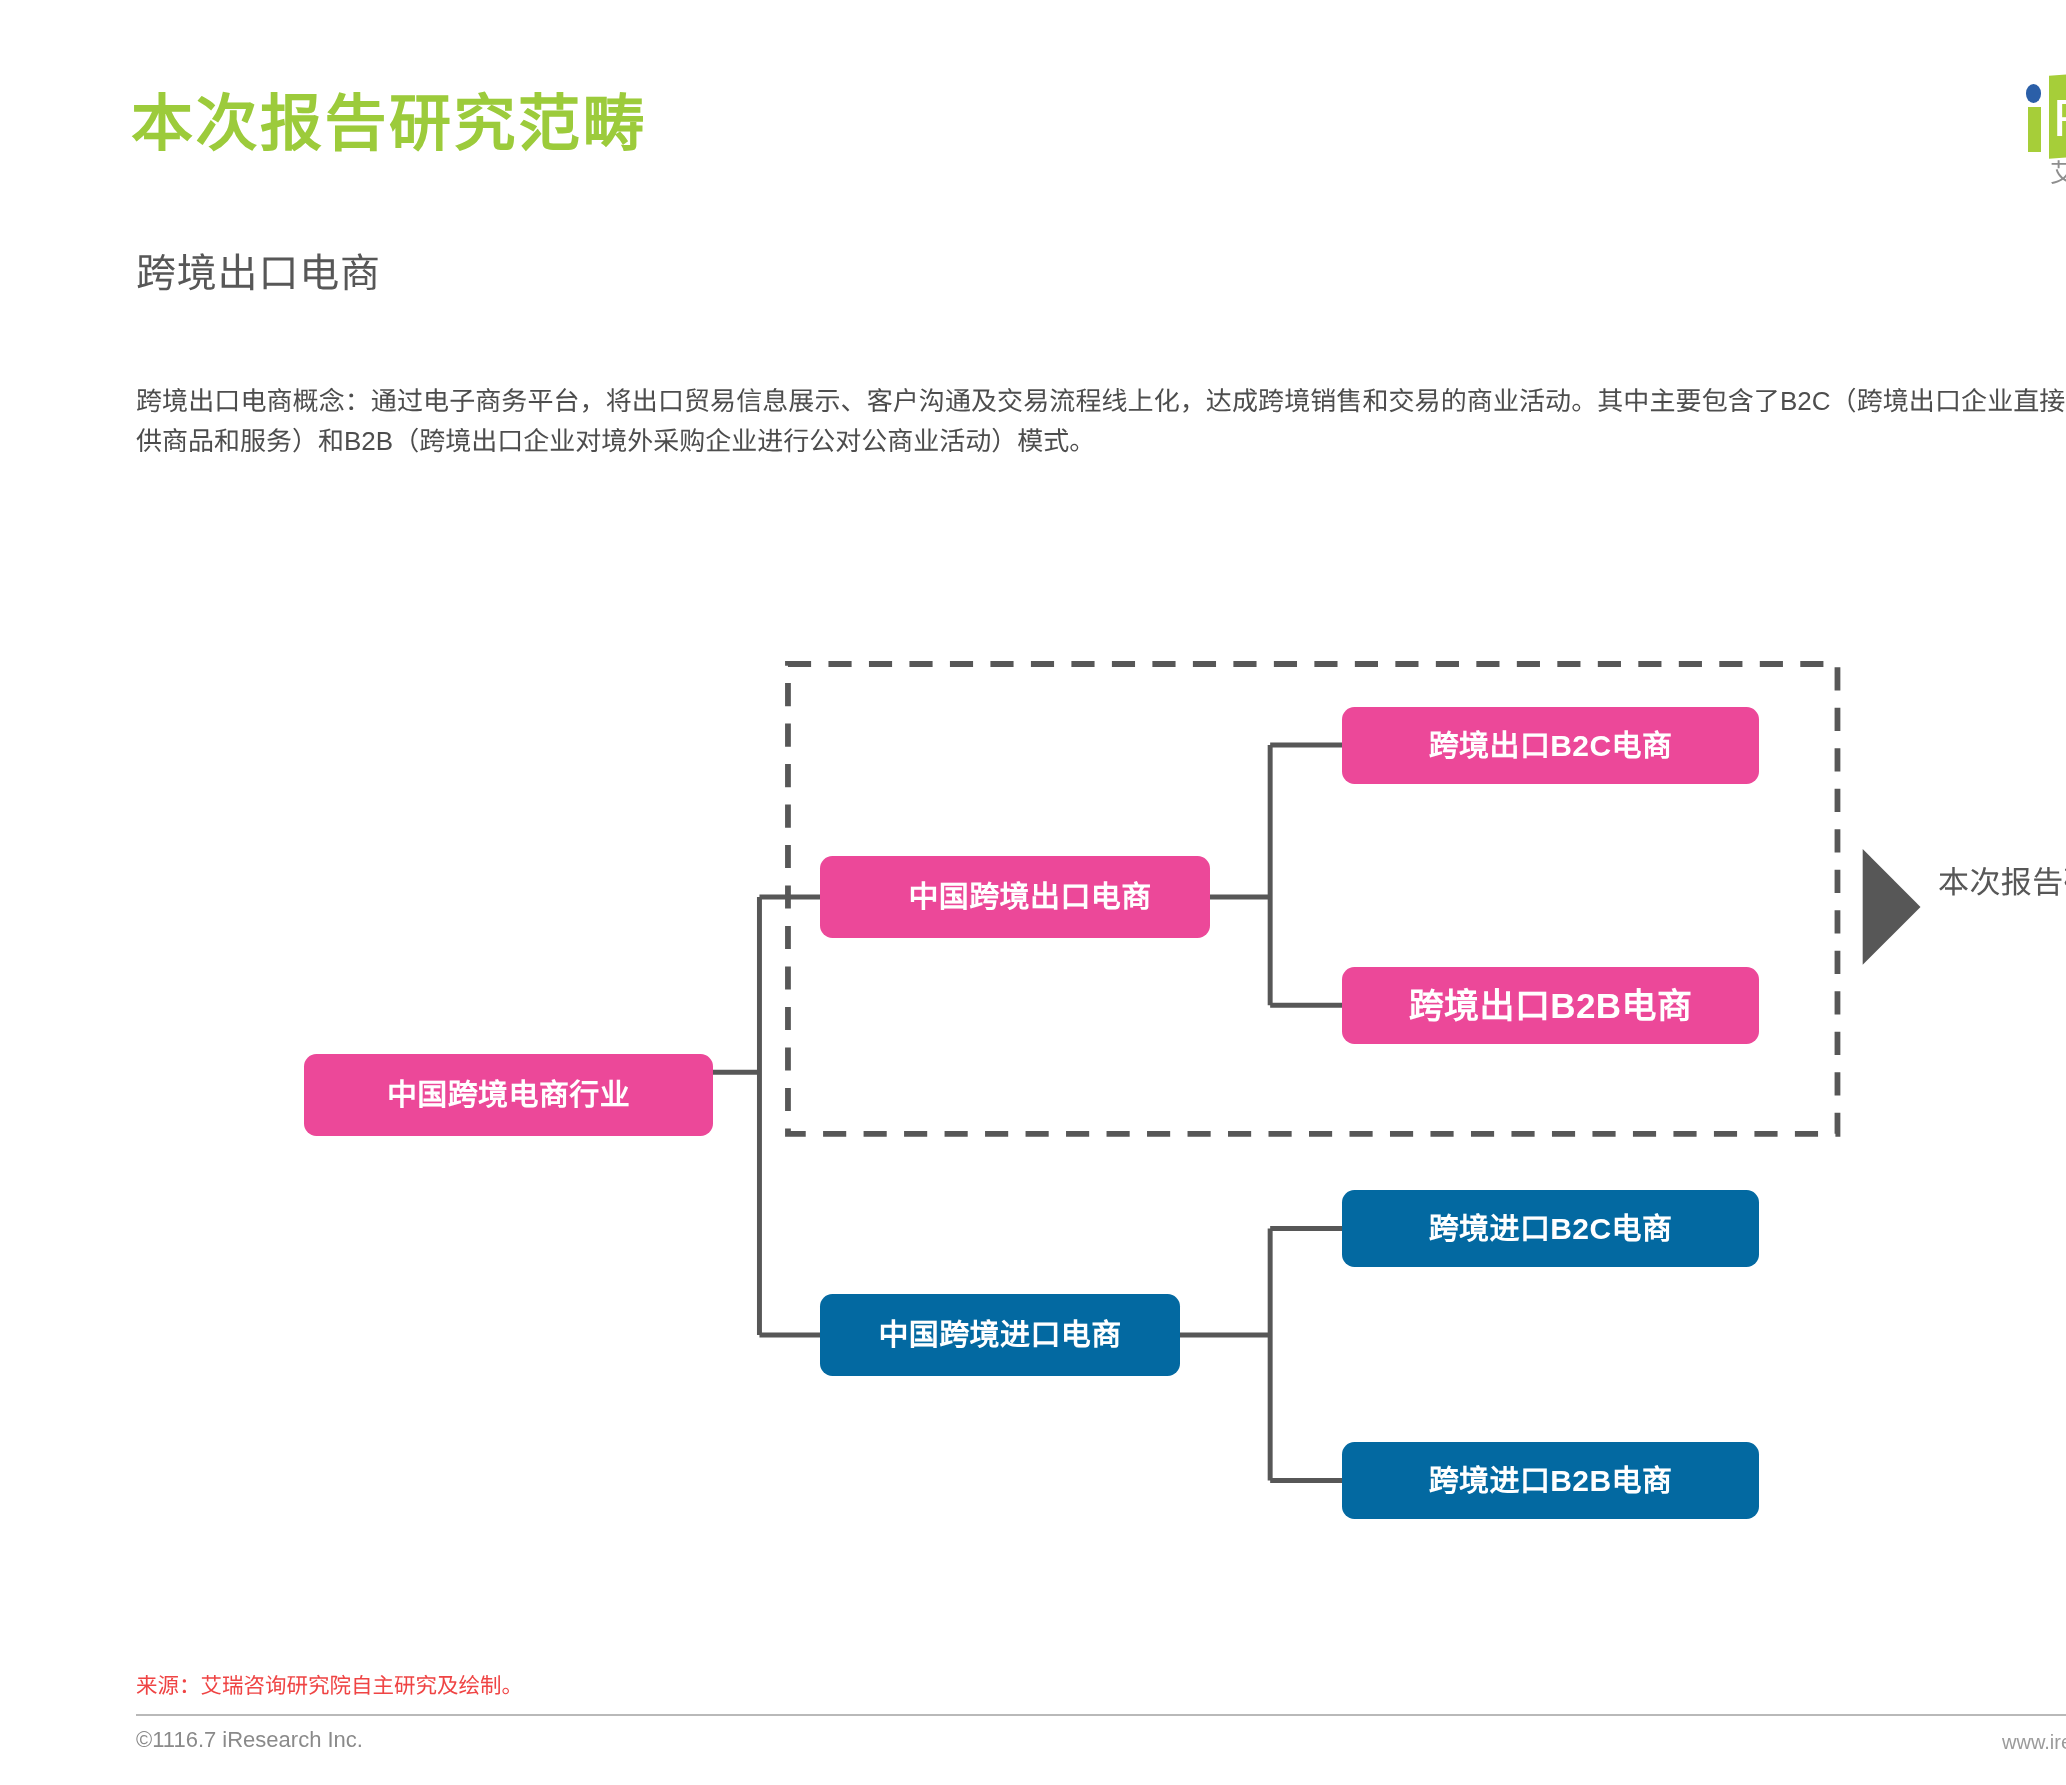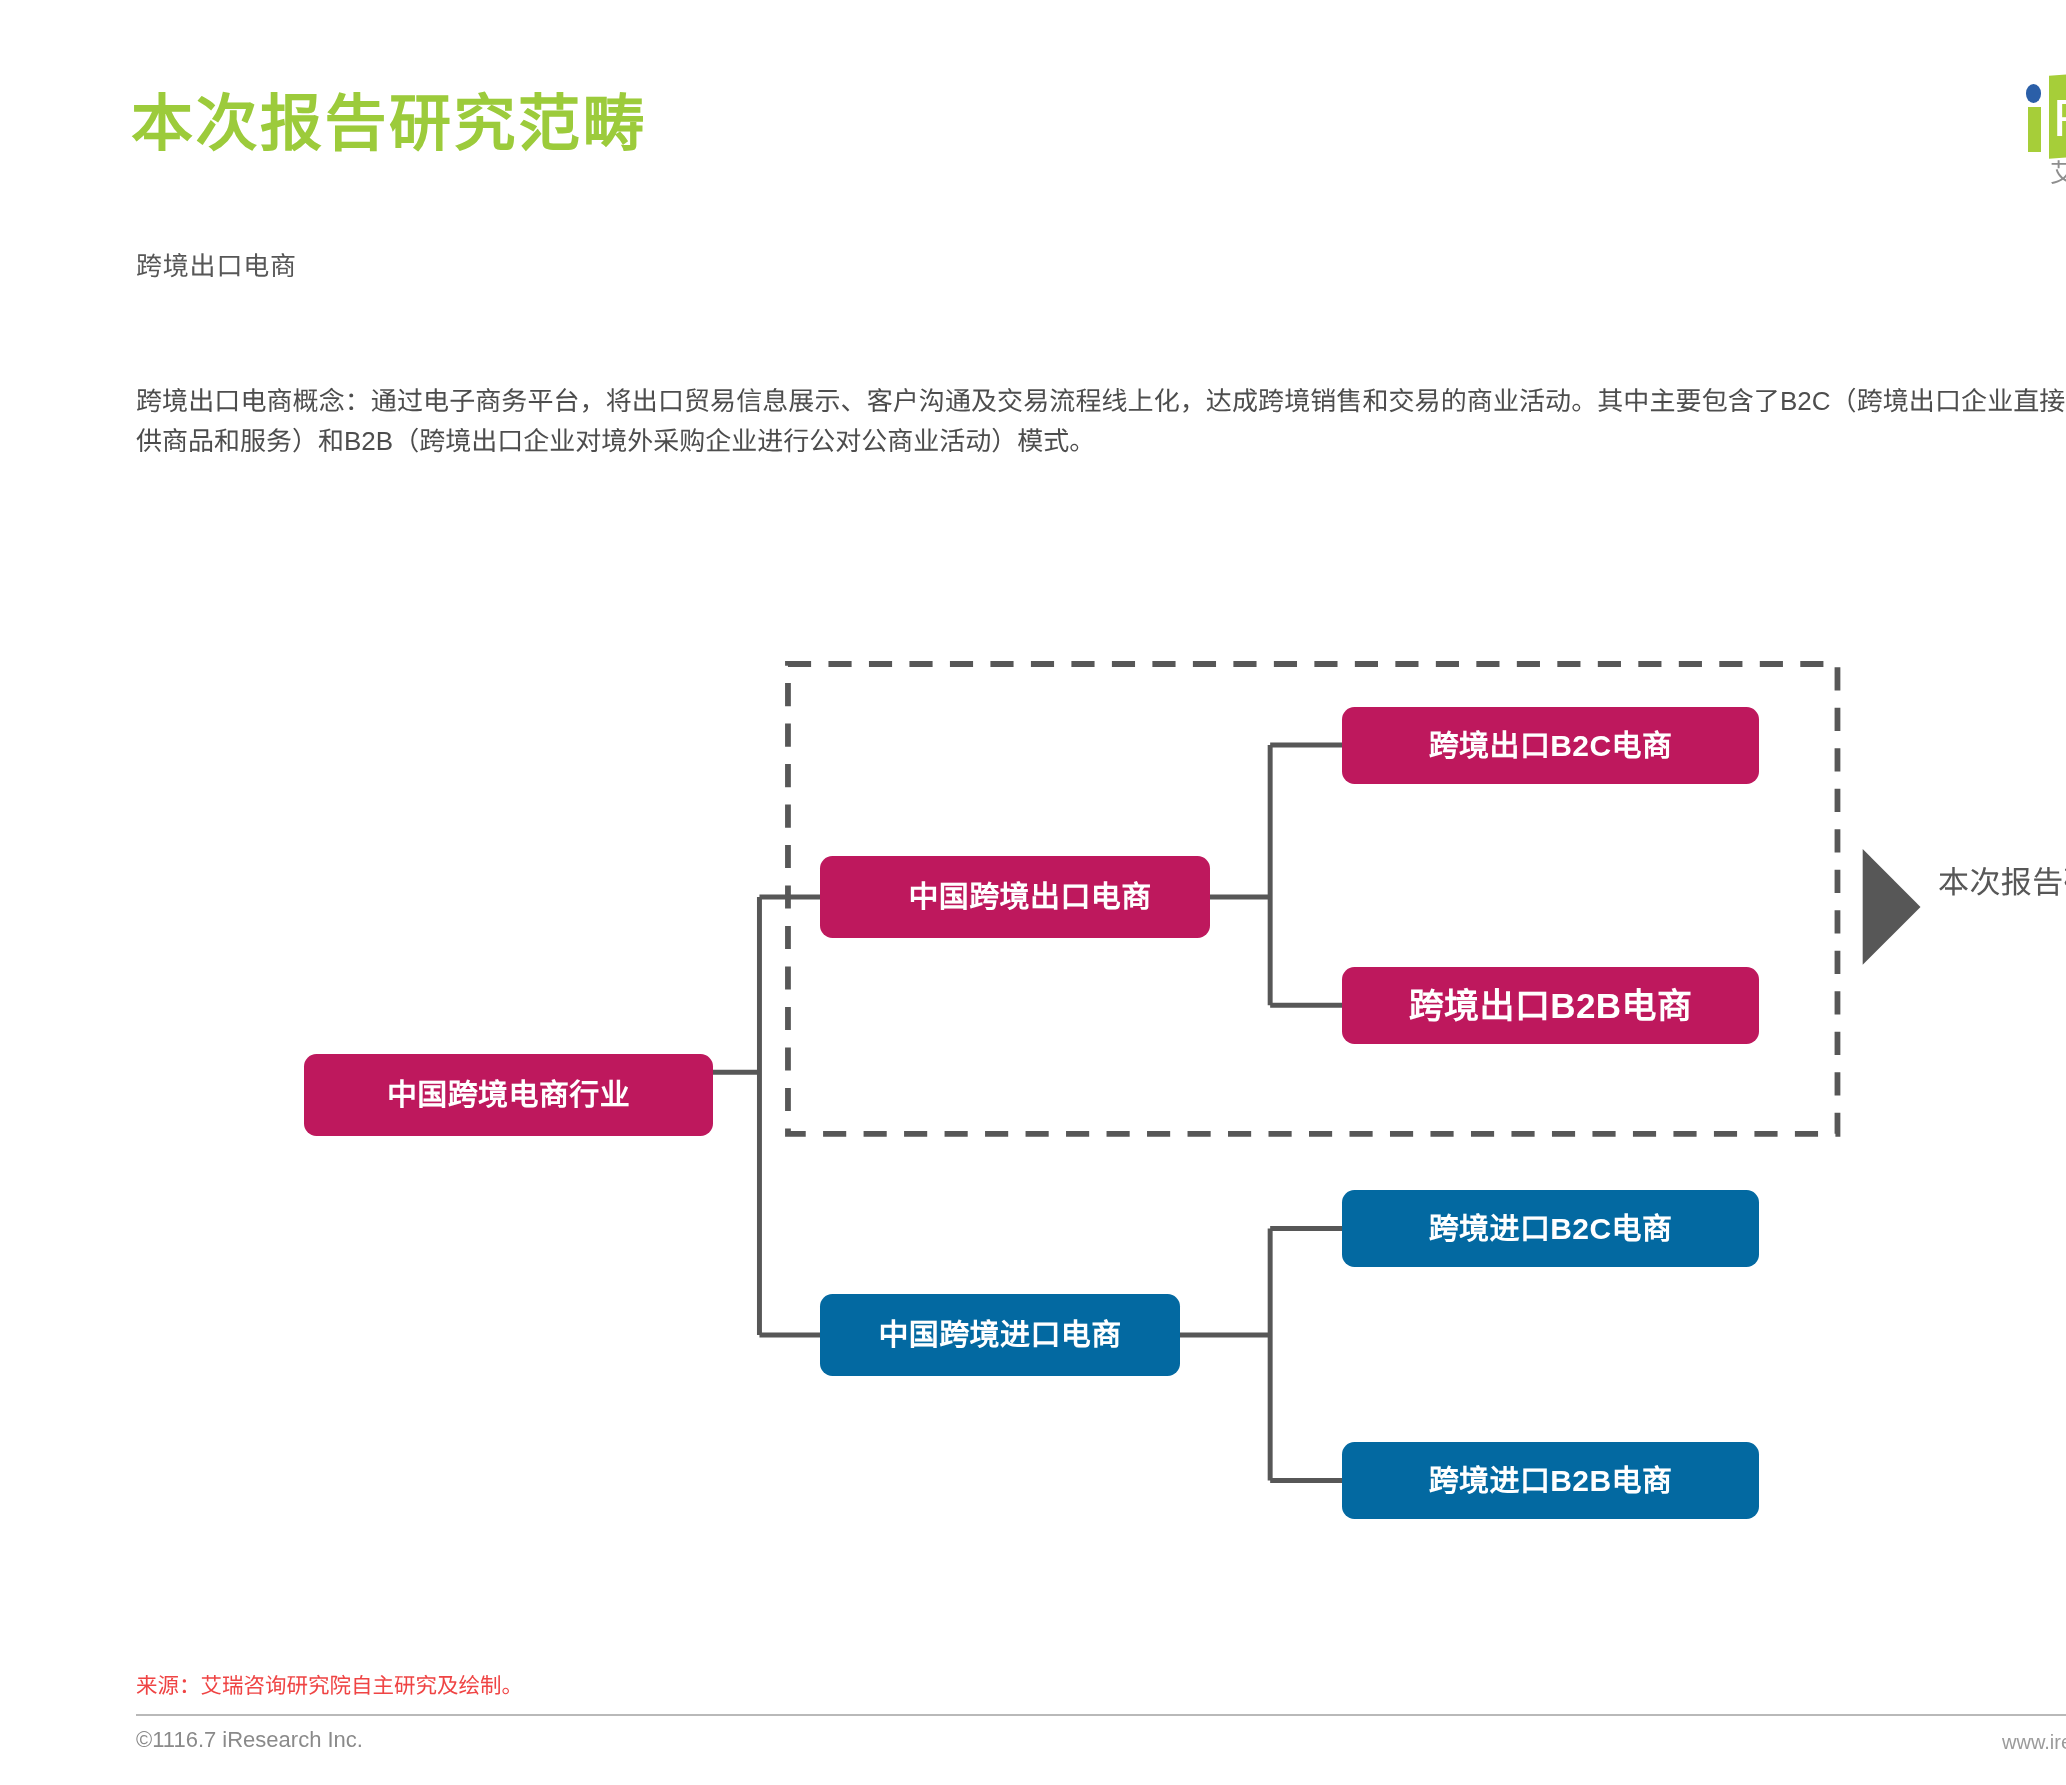--- a/index.html
+++ b/index.html
@@ -24,21 +24,21 @@
     font-weight: 700;
     color: #9CCB3B;
     letter-spacing: 2.5px;
     line-height: 1;
     white-space: nowrap;
   }
   #page-subtitle {
     position: absolute;
     left: 136px;
     top: 253px;
-    font-size: 26px;
+    font-size: 40px;
     font-weight: 400;
     color: #575757;
     letter-spacing: 0.8px;
     line-height: 1;
     white-space: nowrap;
   }
 
   
   #logo-wrap {
     position: absolute;
@@ -124,21 +124,21 @@
     display: flex;
     align-items: center;
     justify-content: center;
     border-radius: 12.4px;
     color: #ffffff;
     font-weight: 700;
     letter-spacing: 0.4px;
     text-align: center;
     line-height: 1;
   }
-  .node-green { background: #be185d; }
+  .node-green { background: #ec4899; }
   .node-gray  { background: #0369a1; }
 
   
   #node-root {
     left: 304px;  top: 1054px;
     width: 409px; height: 82px;
     font-size: 30px;
   }
   
   #node-export {

